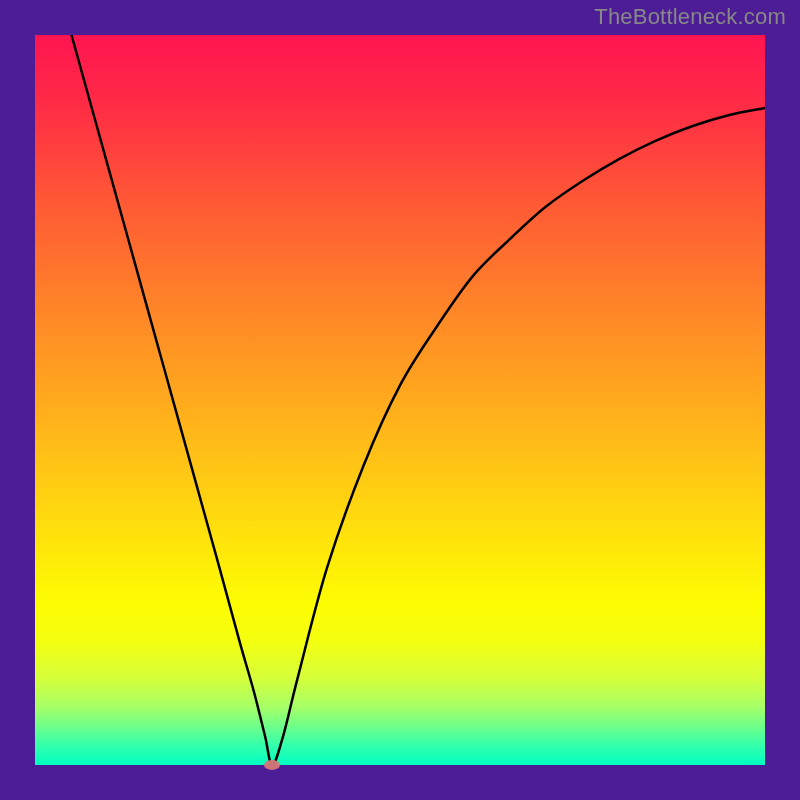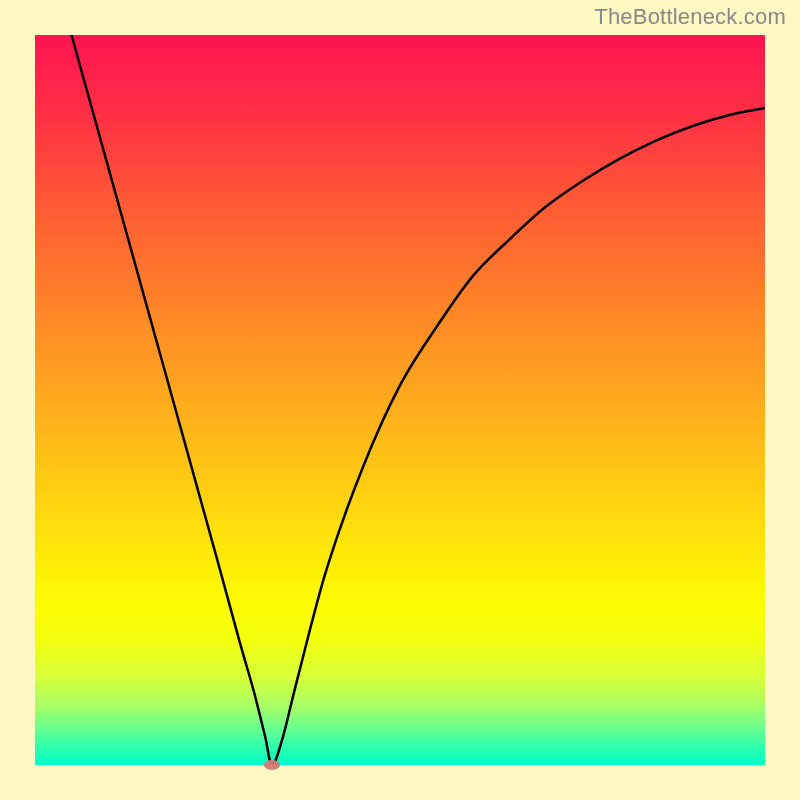--- a/index.html
+++ b/index.html
@@ -8,21 +8,21 @@
     width: 800px;
     height: 800px;
     background: #000;
     overflow: hidden;
     font-family: Arial, Helvetica, sans-serif;
   }
   .frame {
     position: absolute;
     width: 800px;
     height: 800px;
-    background: #fef9c3;
+    background: #4c1d95;
   }
   .plot-area {
     position: absolute;
     left: 35px;
     top: 35px;
     width: 730px;
     height: 730px;
     background: linear-gradient(
       to bottom,
       #ff1450 0%,

